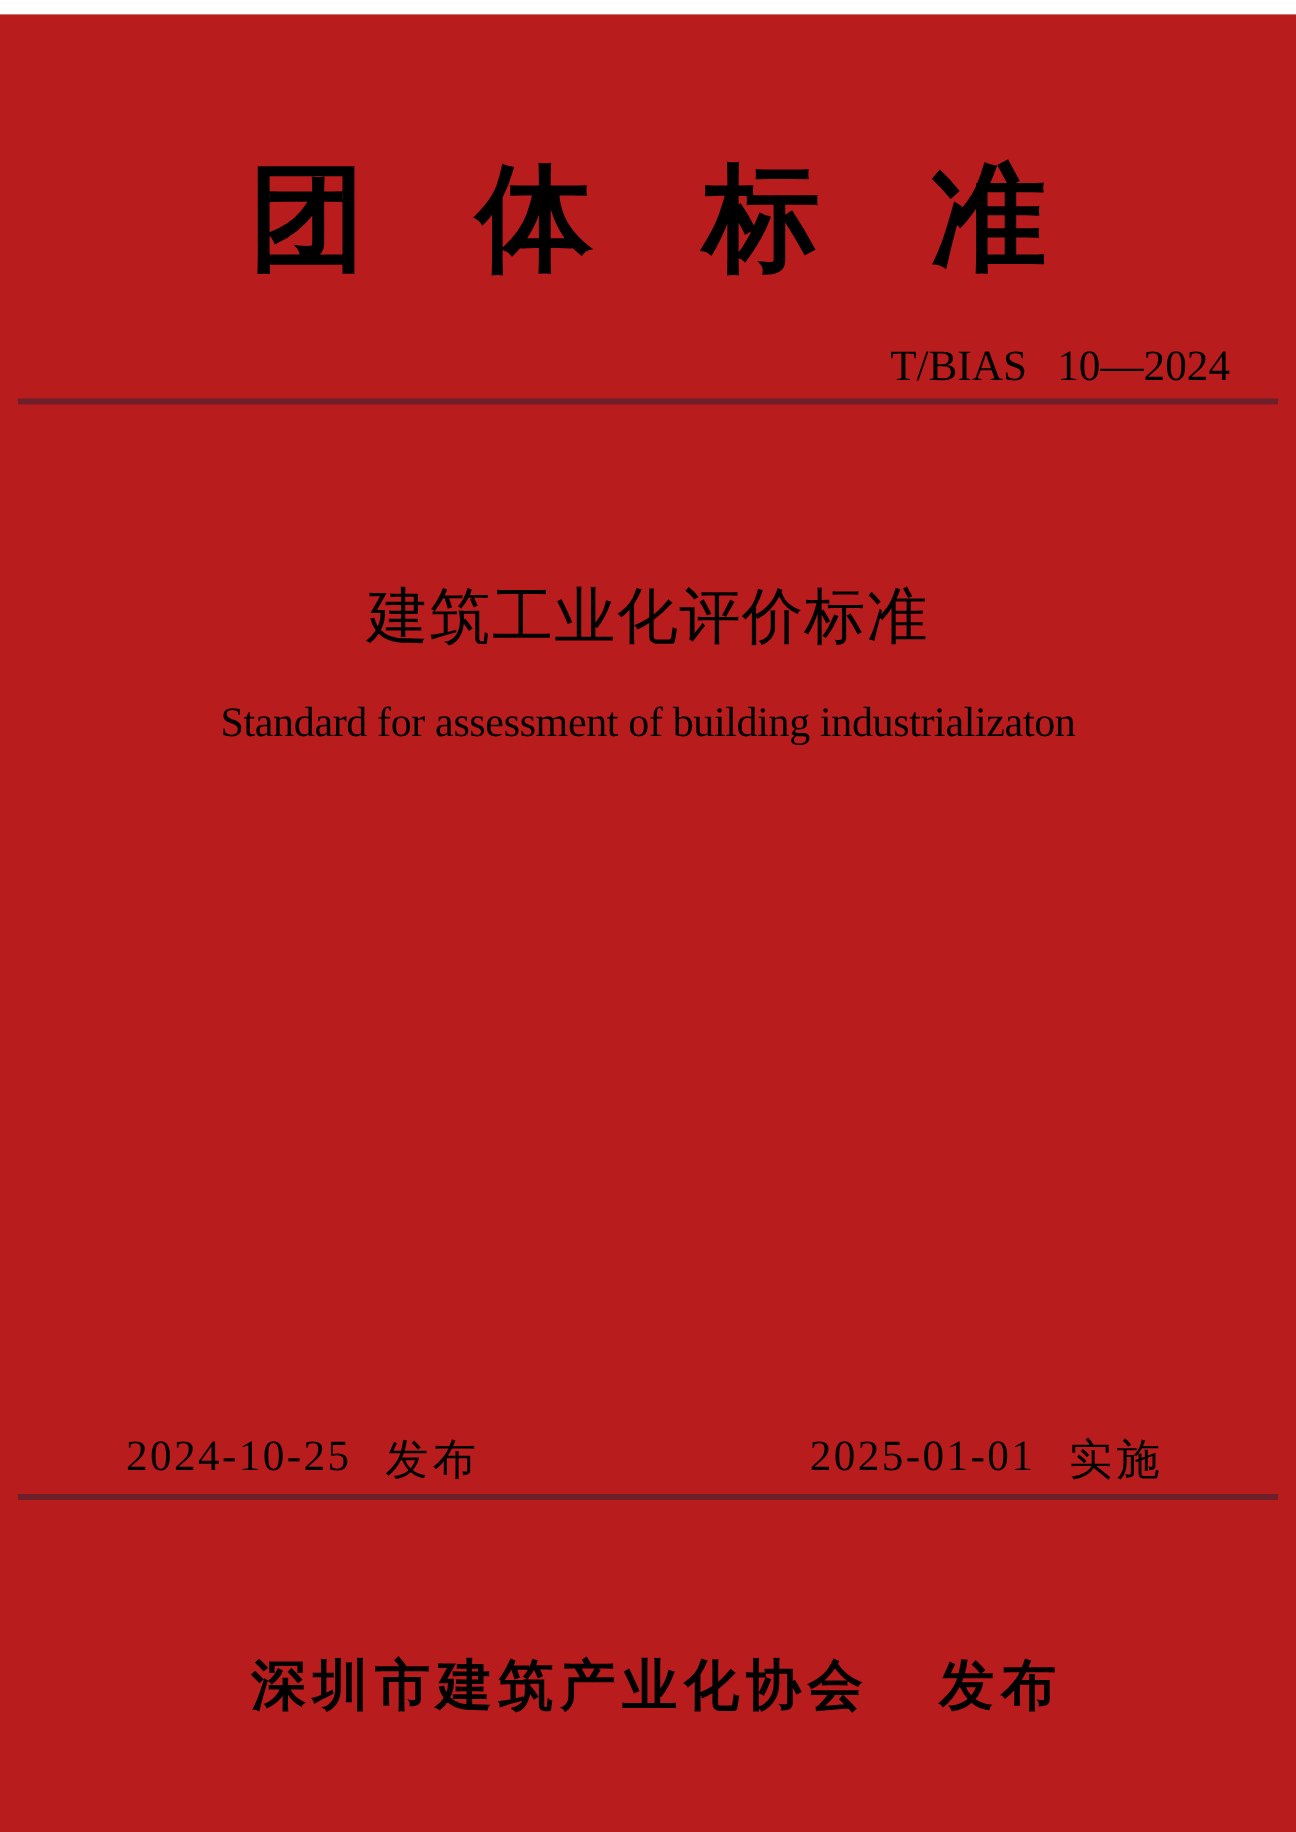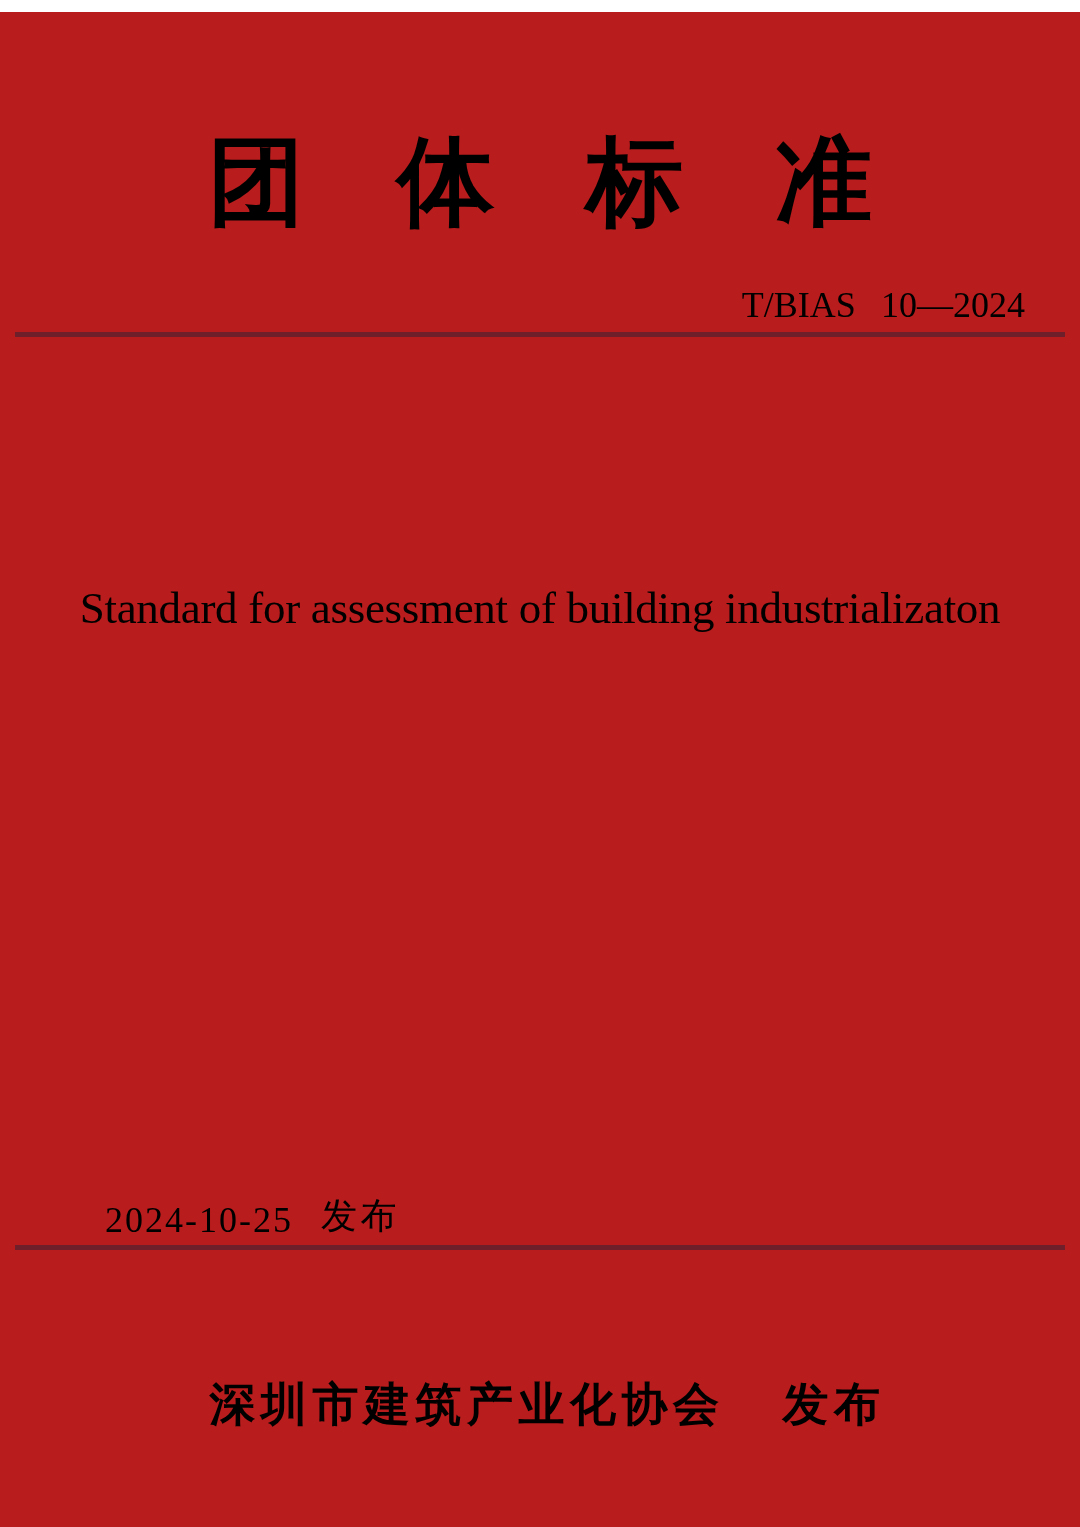--- a/index.html
+++ b/index.html
@@ -74,40 +74,40 @@
   }
 
   
   .title-en {
     position: absolute;
     top: 570px;
     left: 0;
     right: 0;
     text-align: center;
     font-family: "Liberation Serif", serif;
-    font-size: 45px;
+    font-size: 35px;
     letter-spacing: -0.3px;
     white-space: nowrap;
   }
 
   
   .dates-row {
     position: absolute;
     top: 1180px;
     left: 105px;
     right: 110px;
     display: flex;
     justify-content: space-between;
     font-family: "Liberation Serif", serif;
     font-size: 36px;
     white-space: nowrap;
   }
   .date-group {
     display: flex;
-    align-items: flex-end;
+    align-items: flex-start;
     gap: 28px;
   }
   .date-value { letter-spacing: 2px; }
   .date-label { letter-spacing: 0.1em; }
 
   
   .publisher-row {
     position: absolute;
     top: 1362px;
     left: 0;
@@ -128,27 +128,32 @@
 <body>
 
 <div class="page">
 
   <h1 class="doc-type">团体标准</h1>
 
   <div class="std-code">T/BIAS 10—2024</div>
 
   <div class="rule rule-top"></div>
 
+  <h2 class="title-zh">建筑工业化评价标准</h2>
 
   <div class="title-en">Standard for assessment of building industrializaton</div>
 
   <div class="dates-row">
     <div class="date-group">
       <span class="date-value">2024-10-25</span>
       <span class="date-label">发布</span>
+    </div>
+    <div class="date-group">
+      <span class="date-value">2025-01-01</span>
+      <span class="date-label">实施</span>
     </div>
   </div>
 
   <div class="rule rule-bottom"></div>
 
   <div class="publisher-row">
     <span>深圳市建筑产业化协会</span>
     <span>发布</span>
   </div>
 

